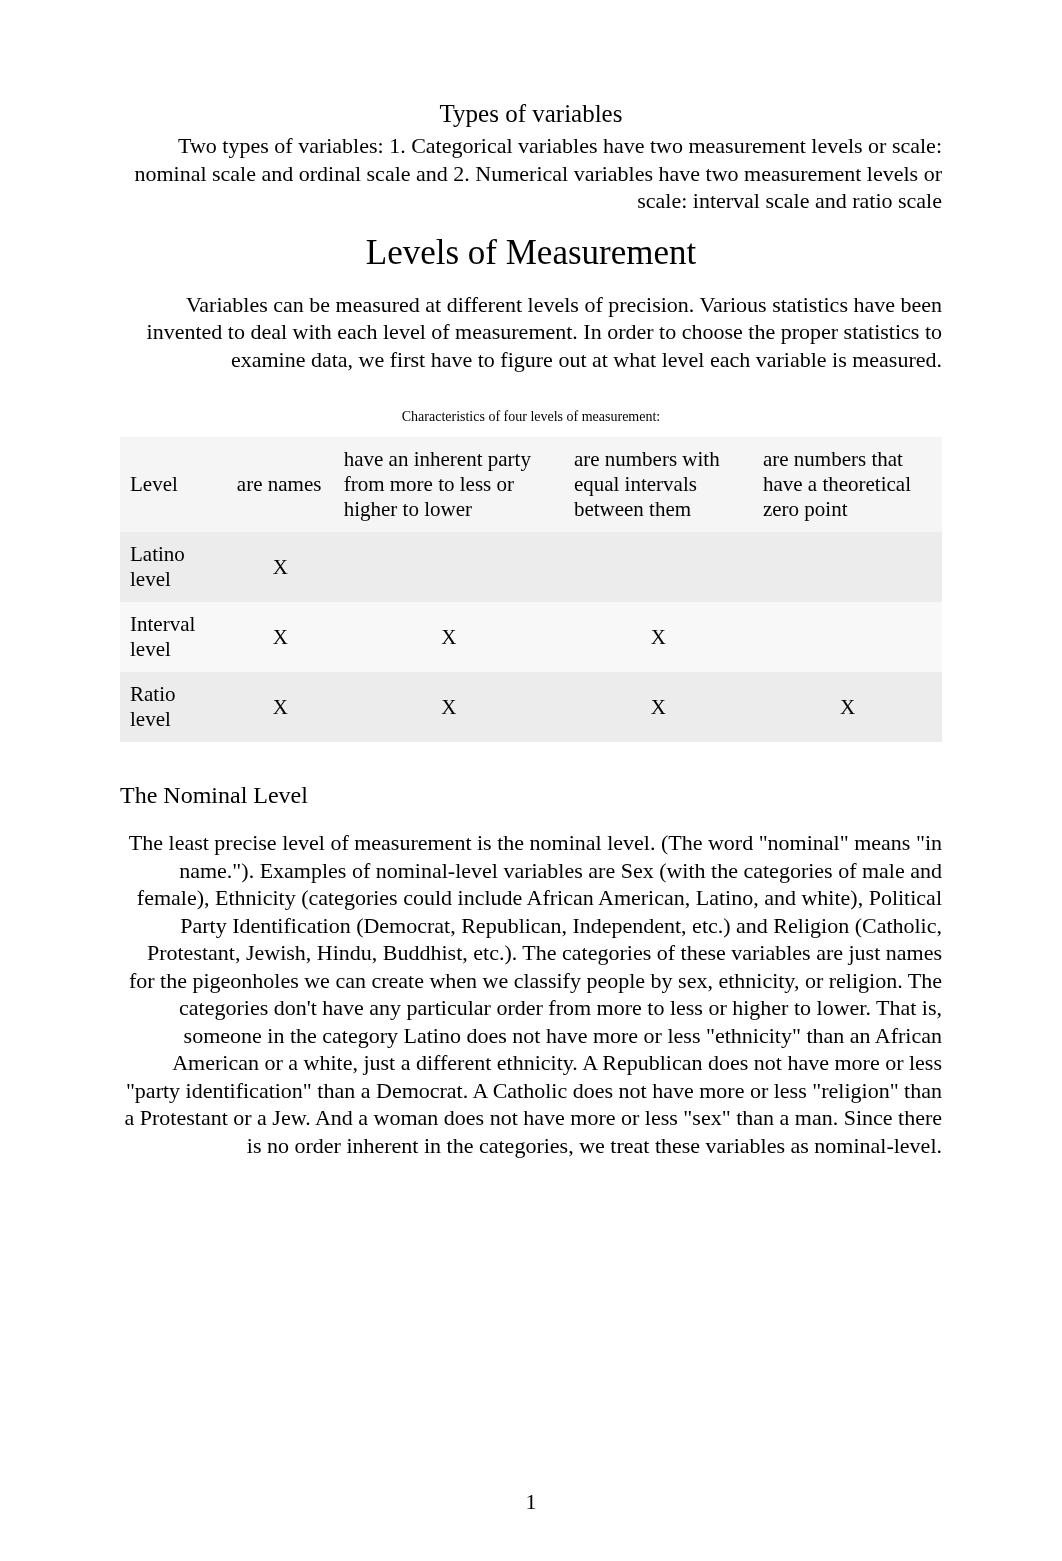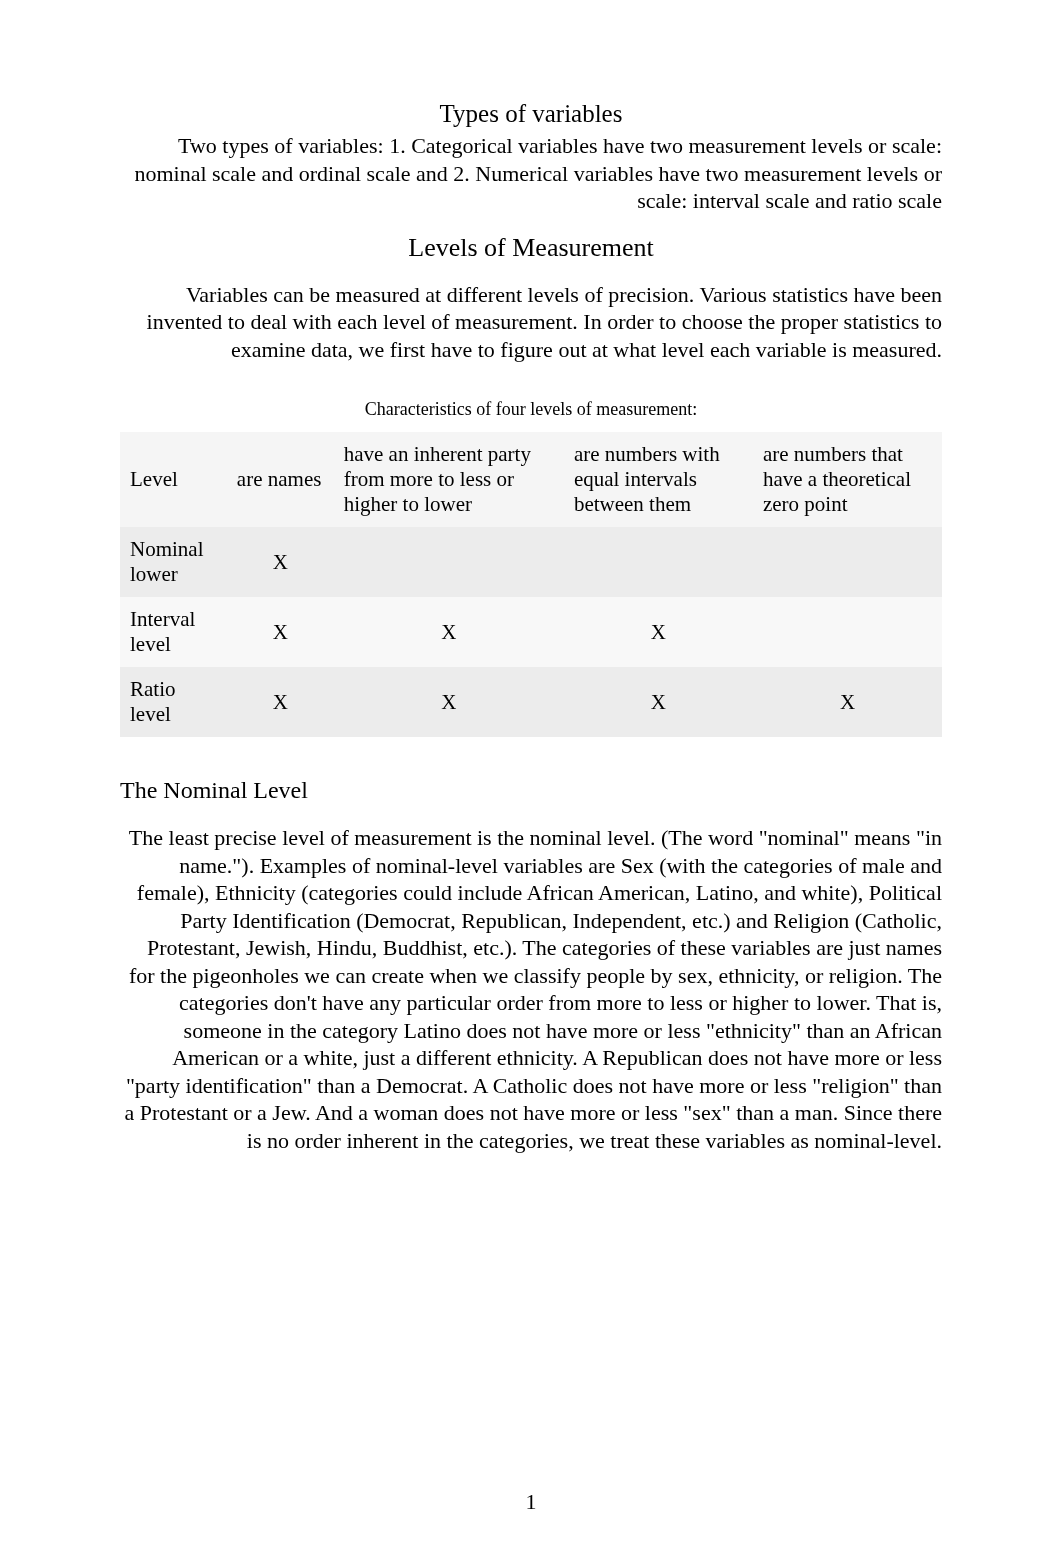--- a/index.html
+++ b/index.html
@@ -24,27 +24,27 @@
     font-weight: normal;
   }
   .p {
     font-size: 22px;
     line-height: 1.25;
     margin: 0 0 18px 0;
     text-align: right;
   }
   .title2 {
     text-align: center;
-    font-size: 26px;
+    font-size: 35px;
     margin: 18px 0 18px 0;
     font-weight: normal;
   }
   .caption {
     text-align: center;
-    font-size: 18px;
+    font-size: 14px;
     margin: 36px 0 12px 0;
   }
   table {
     border-collapse: collapse;
     width: 100%;
     font-size: 21px;
     margin-bottom: 40px;
   }
   th, td {
     text-align: left;
@@ -103,21 +103,21 @@
       <tr>
         <th class="col-level">Level</th>
         <th class="col-names">are names</th>
         <th class="col-order">have an inherent party from more to less or higher to lower</th>
         <th class="col-intervals">are numbers with equal intervals between them</th>
         <th class="col-zero">are numbers that have a theoretical zero point</th>
       </tr>
     </thead>
     <tbody>
       <tr>
-        <td>Nominal lower</td>
+        <td>Latino level</td>
         <td class="c-center">X</td>
         <td class="c-center"></td>
         <td class="c-center"></td>
         <td class="c-center"></td>
       </tr>
       <tr>
         <td>Interval level</td>
         <td class="c-center">X</td>
         <td class="c-center">X</td>
         <td class="c-center">X</td>

